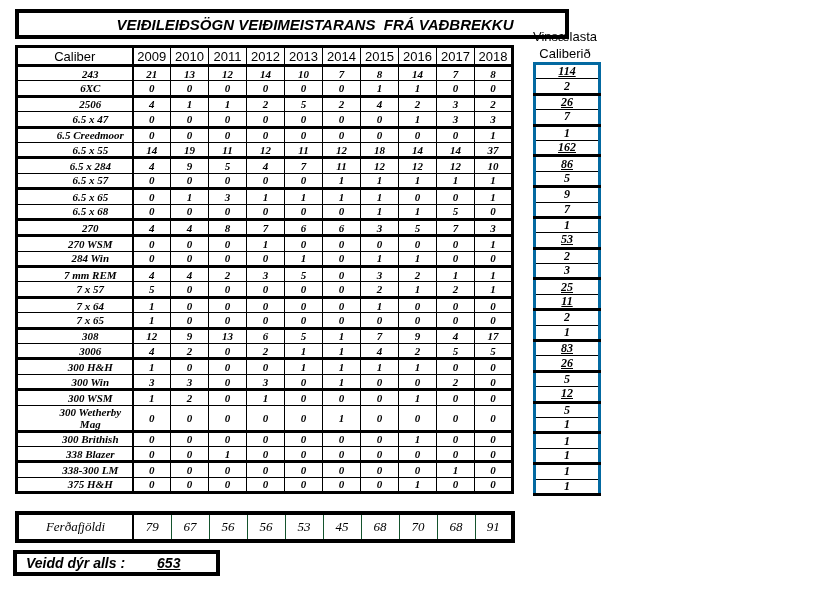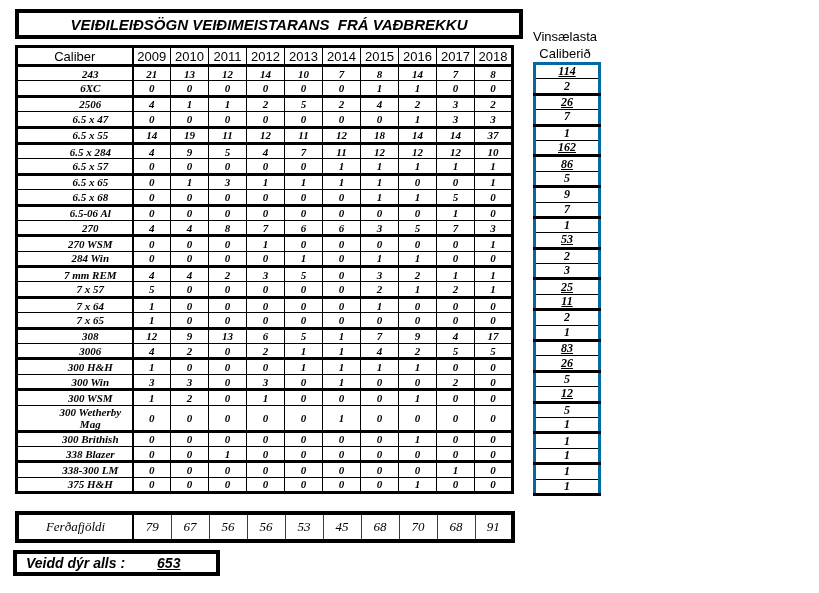--- a/index.html
+++ b/index.html
@@ -6,21 +6,21 @@
   body {
     width:819px; height:593px; position:relative; background:#ffffff;
     font-family:"Liberation Sans", sans-serif; color:#000;
     overflow:hidden;
   }
   .abs { position:absolute; }
 
   
   .title-box {
     left:15px; top:9px; width:500px; height:22px;
-    border:4px solid #000; display:flex; align-items:center; justify-content:center;
+    border:4px solid #000; display:flex; align-items:center; justify-content:center;padding-left:46px;
   }
   .title-box span {
     font-family:"Liberation Sans", sans-serif;
     font-weight:bold; font-style:italic; font-size:15px; white-space:pre;
   }
 
   
   .side-label {
     left:524px; top:28px; width:82px; text-align:center;
     font-size:13px; line-height:17px;
@@ -167,20 +167,33 @@
           <td>0</td>
           <td>0</td>
           <td>0</td>
           <td>0</td>
           <td>0</td>
           <td>0</td>
           <td>1</td>
           <td>3</td>
           <td>3</td>
         </tr>
+        <tr>
+          <td class="cal-col">6.5 Creedmoor</td>
+          <td>0</td>
+          <td>0</td>
+          <td>0</td>
+          <td>0</td>
+          <td>0</td>
+          <td>0</td>
+          <td>0</td>
+          <td>0</td>
+          <td>0</td>
+          <td>1</td>
+        </tr>
         <tr class="pair-end">
           <td class="cal-col">6.5 x 55</td>
           <td>14</td>
           <td>19</td>
           <td>11</td>
           <td>12</td>
           <td>11</td>
           <td>12</td>
           <td>18</td>
           <td>14</td>
@@ -230,33 +243,20 @@
           <td class="cal-col">6.5 x 68</td>
           <td>0</td>
           <td>0</td>
           <td>0</td>
           <td>0</td>
           <td>0</td>
           <td>0</td>
           <td>1</td>
           <td>1</td>
           <td>5</td>
-          <td>0</td>
-        </tr>
-        <tr>
-          <td class="cal-col">6.5-06 Al</td>
-          <td>0</td>
-          <td>0</td>
-          <td>0</td>
-          <td>0</td>
-          <td>0</td>
-          <td>0</td>
-          <td>0</td>
-          <td>0</td>
-          <td>1</td>
           <td>0</td>
         </tr>
         <tr class="pair-end">
           <td class="cal-col">270</td>
           <td>4</td>
           <td>4</td>
           <td>8</td>
           <td>7</td>
           <td>6</td>
           <td>6</td>

